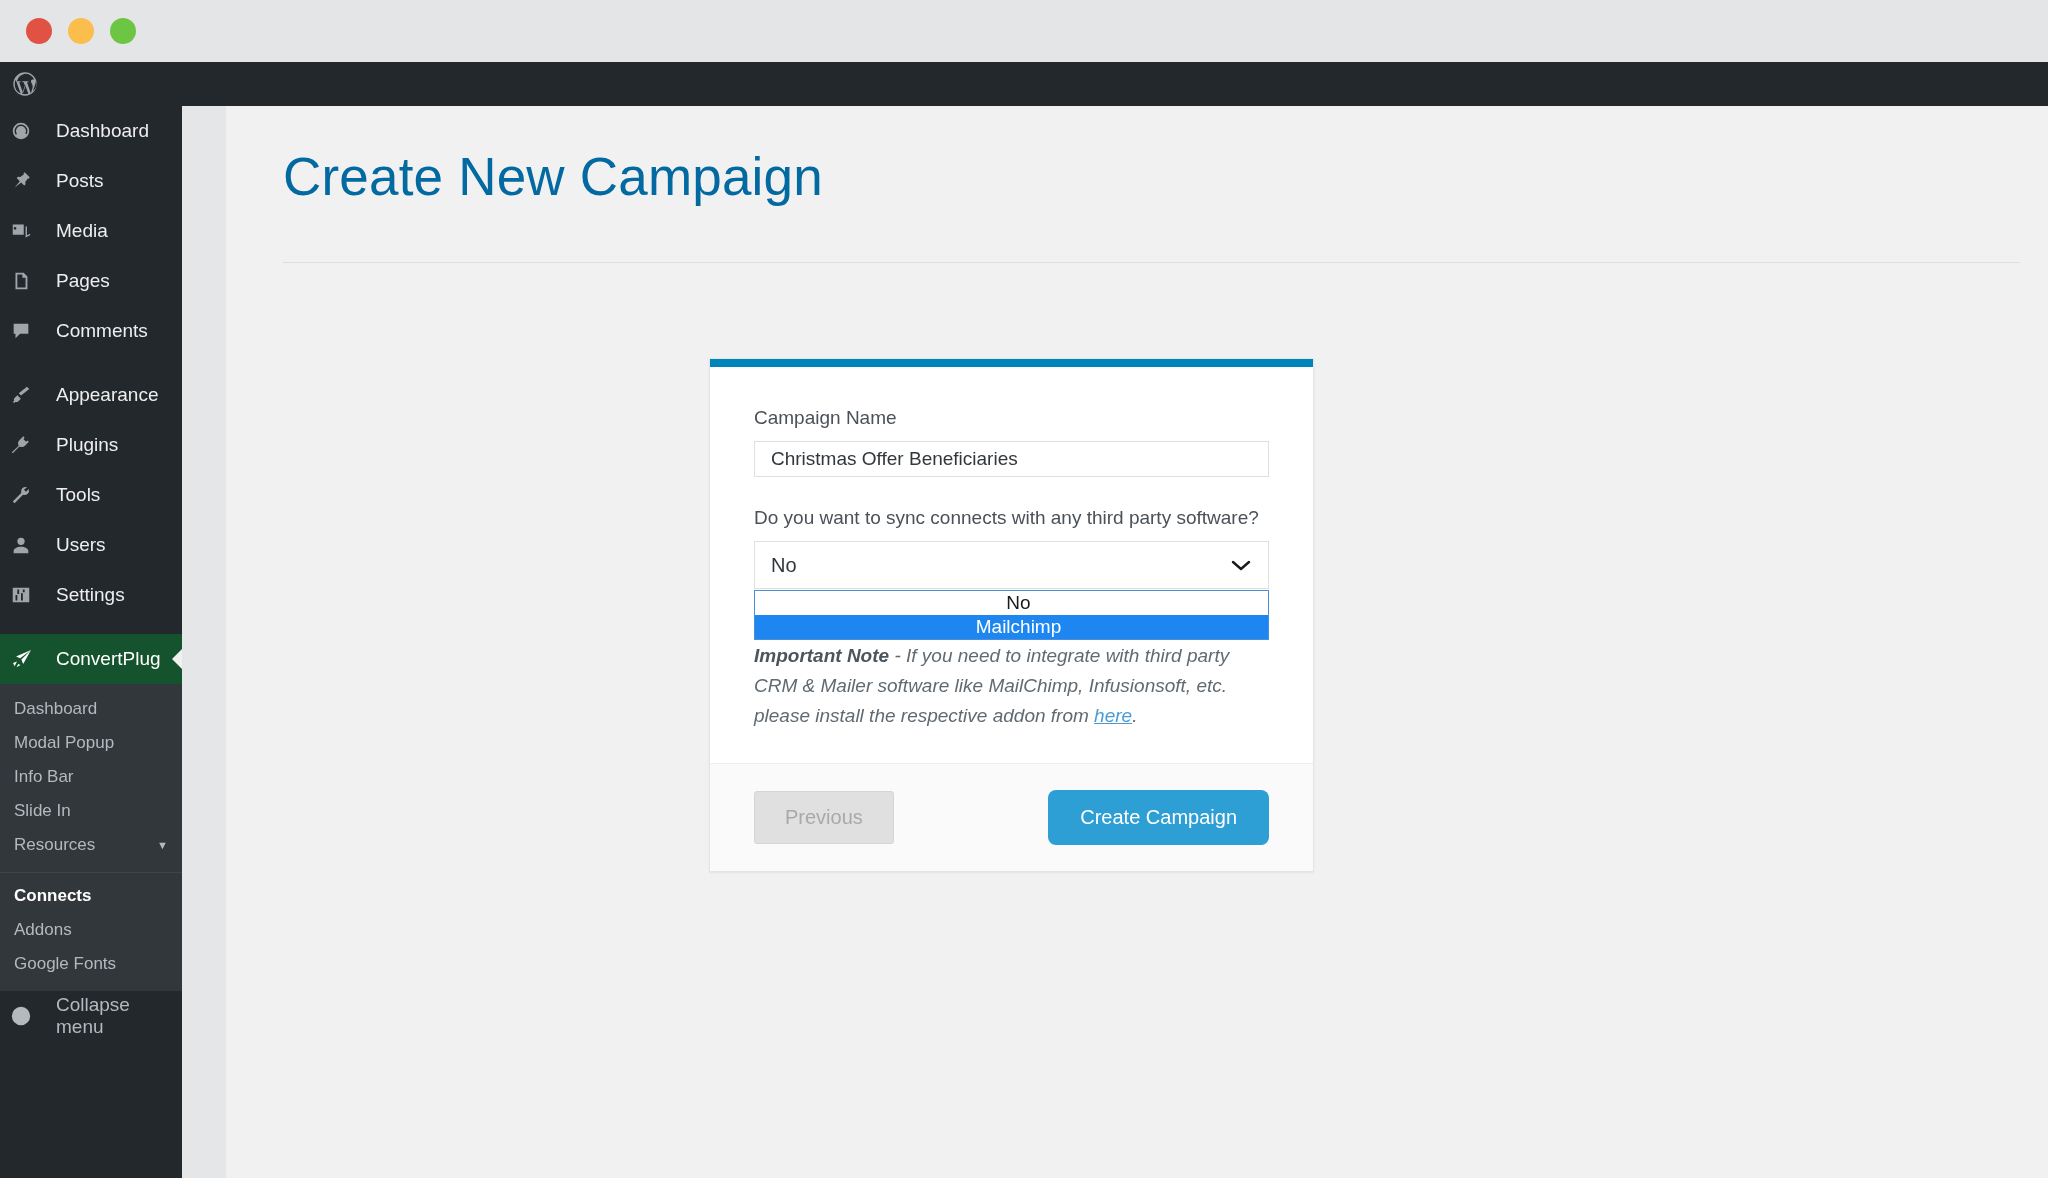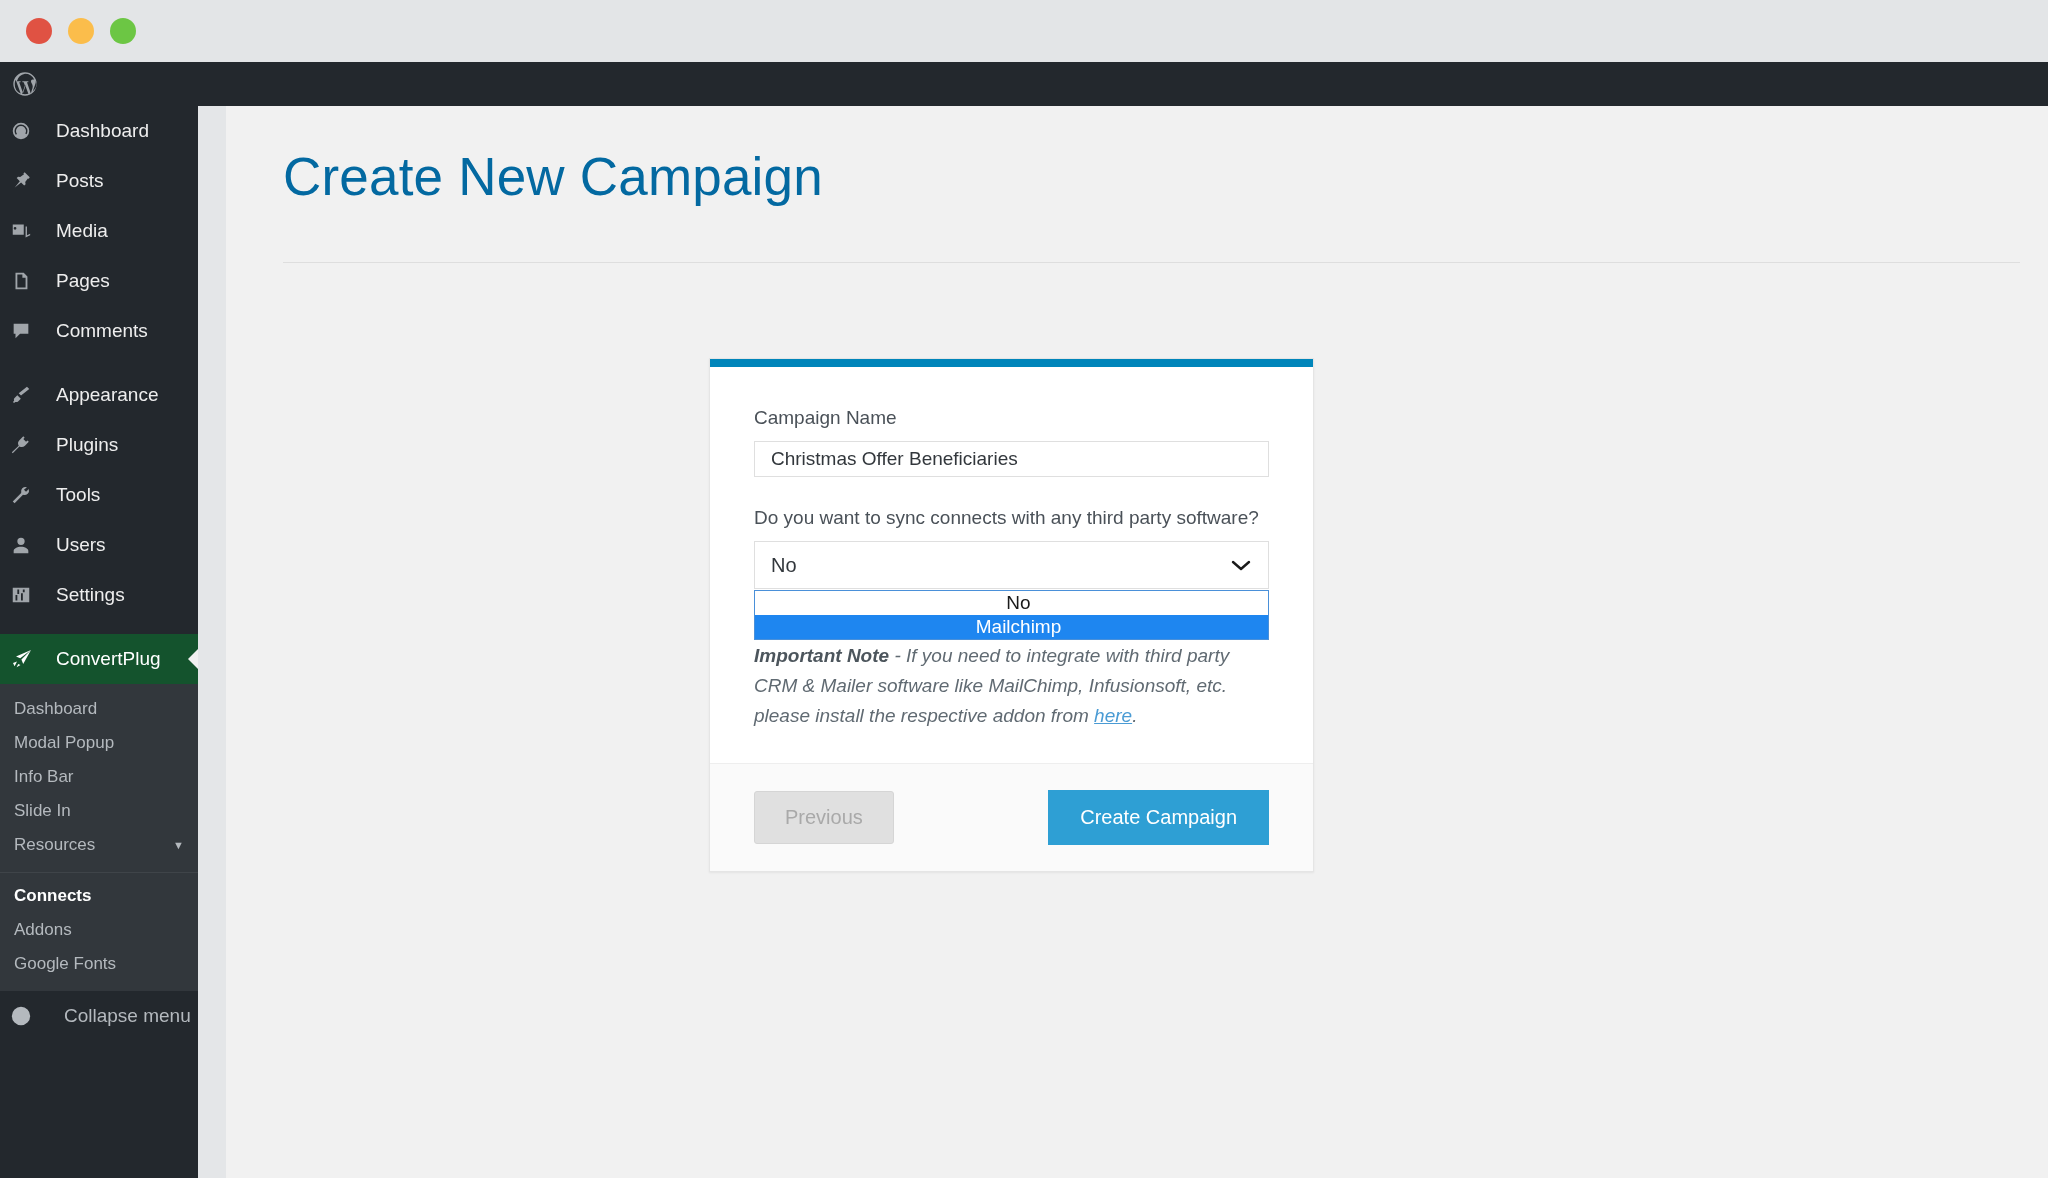--- a/index.html
+++ b/index.html
@@ -32,21 +32,21 @@
   }
   #wp-logo-icon {
     margin-left: 8px; width: 34px; height: 34px;
     display: flex; align-items: center; justify-content: center;
     color: #a0a5aa;
   }
 
   
   #admin-sidebar {
     position: absolute; left: 0; top: 106px;
-    width: 198px; height: 1072px;
+    width: 182px; height: 1072px;
     background: #23282d;
     color: #eee;
     font-size: 19px;
   }
   .menu-item {
     display: flex; align-items: center;
     height: 50px; padding-left: 10px;
     color: #eee;
   }
   .menu-item .mi-icon {
@@ -82,21 +82,21 @@
   .submenu-item.active { color: #fff; font-weight: bold; }
   .submenu-caret { color: #b4b9be; font-size: 11px; }
   .submenu-divider { height: 1px; background: #3f4449; margin: 10px 0 6px 0; }
 
   #collapse-menu {
     display: flex; align-items: center;
     height: 50px; padding-left: 10px;
     color: #b4b9be; font-size: 19px;
   }
   #collapse-menu .mi-icon { width: 38px; flex: 0 0 38px; display:flex; align-items:center;}
-  #collapse-menu .mi-label { margin-left: 16px; }
+  #collapse-menu .mi-label { margin-left: 8px; }
 
   
   #main-content {
     position: absolute; left: 226px; top: 106px;
     width: 1822px; height: 1072px;
     background: #f1f1f1;
     overflow: hidden;
   }
   #page-title {
     font-size: 53px; font-weight: normal;
@@ -178,21 +178,21 @@
   }
   #previous-button {
     background: #e0e0e0; border: 1px solid #d5d5d5;
     color: #a9a9a9; font-size: 20px;
     padding: 14px 30px; border-radius: 3px;
     font-family: "Liberation Sans", sans-serif;
   }
   #create-campaign-button {
     background: #2e9fd4; border: none;
     color: #fff; font-size: 20px;
-    padding: 16px 32px; border-radius: 0;
+    padding: 16px 32px; border-radius: 8px;
     font-family: "Liberation Sans", sans-serif;
   }
 </style>
 </head>
 <body>
 
 <div id="window-titlebar">
   <div class="traffic-lights">
     <div class="light red"></div>
     <div class="light yellow"></div>

